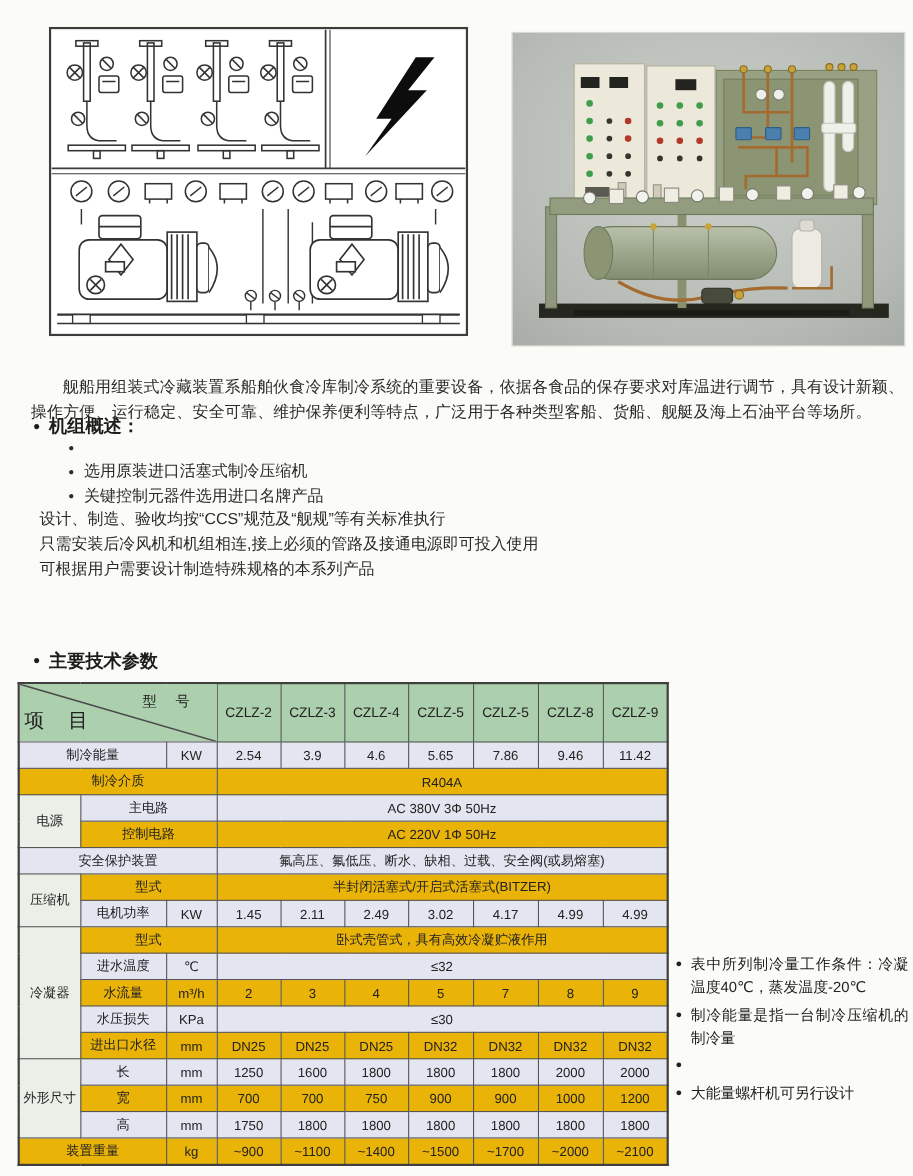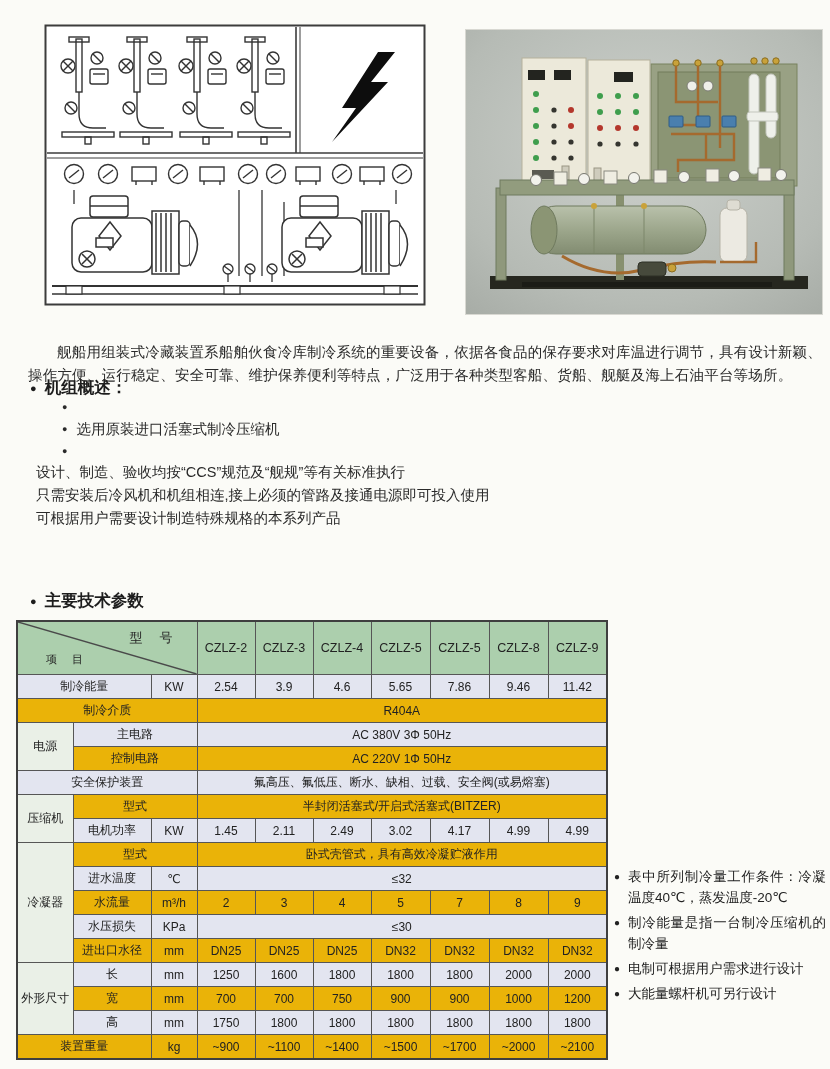--- a/index.html
+++ b/index.html
@@ -28,21 +28,21 @@
   .spec-wrap{position:absolute;left:16px;top:620px;}
   table.spec{border-collapse:collapse;table-layout:fixed;width:590px;background:#fff;border:2px solid #3f3f3f;}
   table.spec td{border:1px solid #565656;text-align:center;font-size:12px;padding:0 1px;height:23px;color:#222;}
   tr.hdr td{height:52px;background:#accfad;font-size:12.5px;}
   tr.lav td{background:#e3e5f0;}
   tr.grn td{background:#eab308;}
   td.grp{background:#eaf0e7 !important;font-size:12.5px;}
   td.corner{position:relative;background:#accfad;padding:0;}
   .corner svg{position:absolute;left:0;top:0;width:100%;height:100%;}
   .corner .ct{position:absolute;top:7px;right:22px;font-size:13px;letter-spacing:2px;}
-  .corner .cb{position:absolute;bottom:7px;left:28px;font-size:11px;letter-spacing:2px;}
+  .corner .cb{position:absolute;bottom:7px;left:4px;font-size:18px;letter-spacing:2px;}
 
   
   .notes{position:absolute;left:614px;top:866px;width:212px;}
   .notes .li{display:flex;gap:8px;font-size:13.5px;line-height:21px;color:#222;margin-bottom:4px;text-align:justify;}
   .notes .li .dot{font-size:10px;line-height:21px;}
 </style>
 </head>
 <body>
 
 <div class="page">
@@ -299,20 +299,21 @@
   <div class="ov-list">
     <div class="li">
       <span class="dot">●</span>
     </div>
     <div class="li">
       <span class="dot">●</span>
       <span>选用原装进口活塞式制冷压缩机</span>
     </div>
     <div class="li">
       <span class="dot">●</span>
+      <span>关键控制元器件选用进口名牌产品</span>
     </div>
   </div>
 
   <div class="ov-paras">
     <div>设计、制造、验收均按“CCS”规范及“舰规”等有关标准执行</div>
     <div>只需安装后冷风机和机组相连,接上必须的管路及接通电源即可投入使用</div>
     <div>可根据用户需要设计制造特殊规格的本系列产品</div>
   </div>
 
   <div class="sec-head head-params">
@@ -493,21 +494,20 @@
     <div class="li">
       <span class="dot">●</span>
       <span>表中所列制冷量工作条件：冷凝温度40℃，蒸发温度-20℃</span>
     </div>
     <div class="li">
       <span class="dot">●</span>
       <span>制冷能量是指一台制冷压缩机的制冷量</span>
     </div>
     <div class="li">
       <span class="dot">●</span>
-      <span>电制可根据用户需求进行设计</span>
     </div>
     <div class="li">
       <span class="dot">●</span>
       <span>大能量螺杆机可另行设计</span>
     </div>
   </div>
 
 </div>
 
 </body></html>

